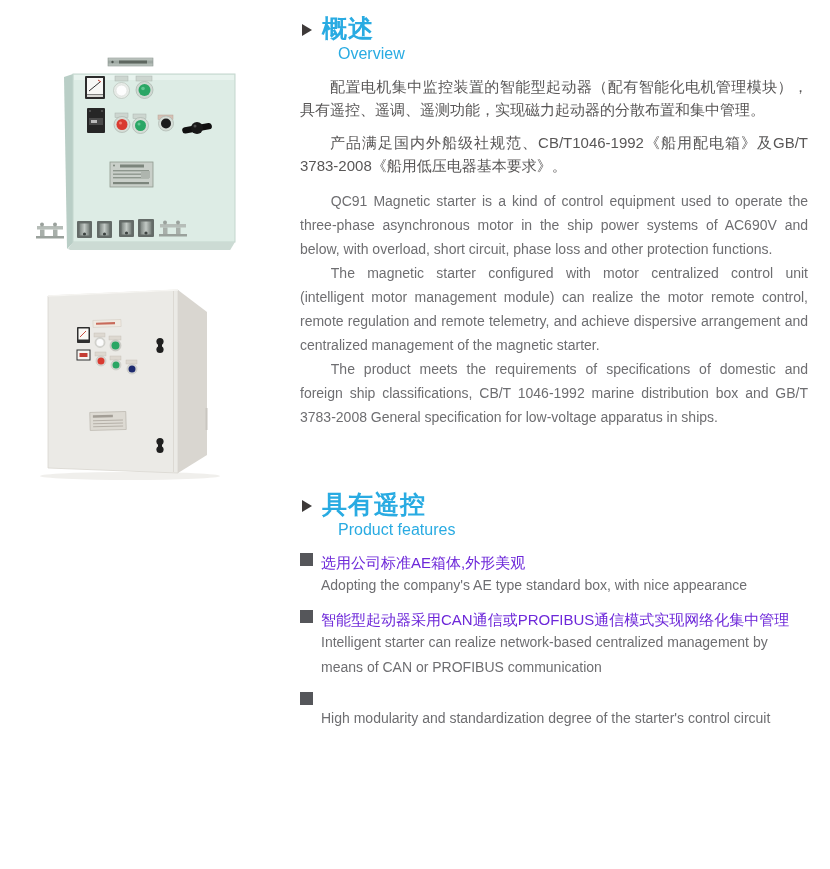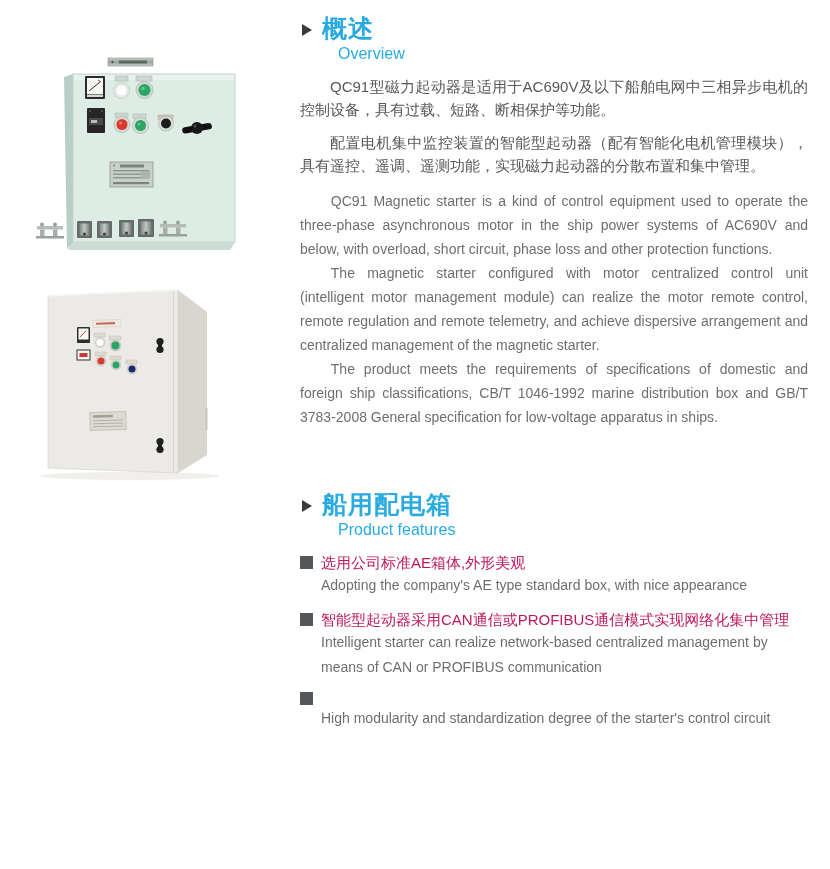--- a/index.html
+++ b/index.html
@@ -36,21 +36,21 @@
     color:#595757; text-align:justify; text-indent:2em;
   }
   .en-block { margin-top:12px; }
   .p-en {
     margin:0; font-size:14px; line-height:24px;
     color:#6e6e71; text-align:justify; text-indent:2.2em;
   }
 
   .features-list { margin-top:14px; }
   .feature { margin-bottom:12px; }
-  .f-zh { display:flex; align-items:center; font-size:15px; color:#be185d; line-height:19px; }
+  .f-zh { display:flex; align-items:flex-start; font-size:15px; color:#6d28d9; line-height:19px; }
   .bullet { width:13px; height:13px; background:#55565a; flex:none; margin-right:8px; }
   .f-en { margin:1px 0 0 21px; max-width:472px; font-size:14px; line-height:25px; color:#6e6e71; }
 </style>
 </head>
 <body>
 
 <div class="page">
 
   <figure class="photo" id="photo-1">
     <svg viewBox="0 0 250 220">
@@ -264,35 +264,35 @@
 
   <section class="sec" id="overview-section">
     <div class="sec-head">
       <span class="tri"></span>
       <div class="sec-titles">
         <h2>概述</h2>
         <h3 class="en-title">Overview</h3>
       </div>
     </div>
     <div class="body-text">
-      <p class="p-zh">QC91型磁力起动器是适用于AC690V及以下船舶电网中三相异步电机的控制设备，具有过载、短路、断相保护等功能。</p>
       <p class="p-zh">配置电机集中监控装置的智能型起动器（配有智能化电机管理模块），具有遥控、遥调、遥测功能，实现磁力起动器的分散布置和集中管理。</p>
+      <p class="p-zh">产品满足国内外船级社规范、CB/T1046-1992《船用配电箱》及GB/T 3783-2008《船用低压电器基本要求》。</p>
       <div class="en-block">
         <p class="p-en">QC91 Magnetic starter is a kind of control equipment used to operate the three-phase asynchronous motor in the ship power systems of AC690V and below, with overload, short circuit, phase loss and other protection functions.</p>
         <p class="p-en">The magnetic starter configured with motor centralized control unit (intelligent motor management module) can realize the motor remote control, remote regulation and remote telemetry, and achieve dispersive arrangement and centralized management of the magnetic starter.</p>
         <p class="p-en">The product meets the requirements of specifications of domestic and foreign ship classifications, CB/T 1046-1992 marine distribution box and GB/T 3783-2008 General specification for low-voltage apparatus in ships.</p>
       </div>
     </div>
   </section>
 
   <section class="sec" id="features-section">
     <div class="sec-head">
       <span class="tri"></span>
       <div class="sec-titles">
-        <h2>船用配电箱</h2>
+        <h2>具有遥控</h2>
         <h3 class="en-title">Product features</h3>
       </div>
     </div>
     <div class="features-list">
       <div class="feature">
         <div class="f-zh">
           <span class="bullet"></span>
           <span>选用公司标准AE箱体,外形美观</span>
         </div>
         <div class="f-en">Adopting the company's AE type standard box, with nice appearance</div>

